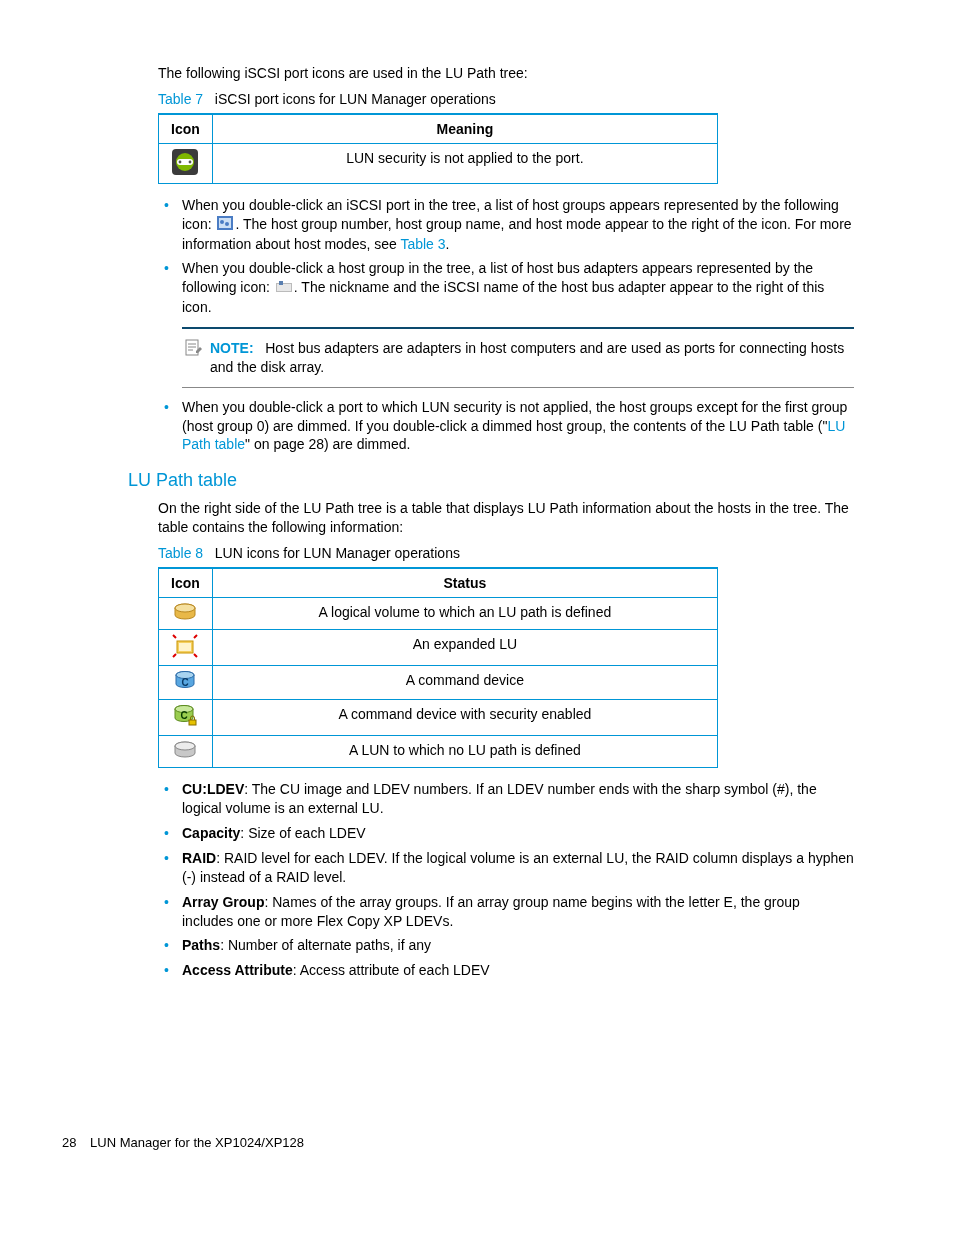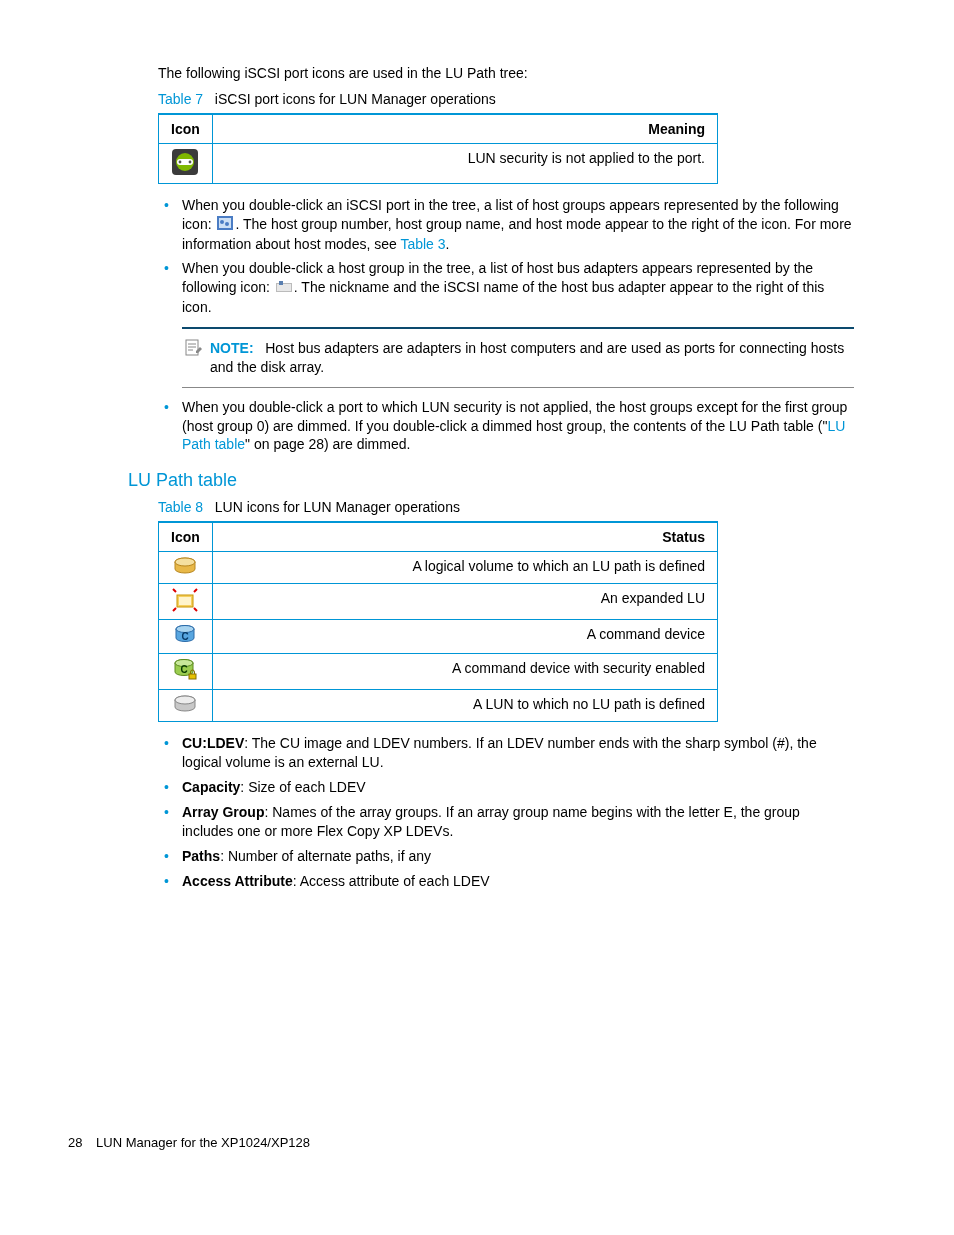--- a/index.html
+++ b/index.html
@@ -28,21 +28,21 @@
     font-weight: normal;
   }
   table.icon-table {
     border-collapse: collapse;
     width: 560px;
     margin-bottom: 12px;
   }
   table.icon-table th, table.icon-table td {
     border: 1px solid #0096d6;
     padding: 6px 12px;
-    text-align: right;
+    text-align: center;
     vertical-align: top;
     font-size: 14px;
   }
   table.icon-table th {
     border-top: 2px solid #0096d6;
     font-weight: bold;
     background: #fff;
   }
   table.icon-table td.icon-cell {
     width: 44px;
@@ -96,21 +96,21 @@
     font-size: 18px;
     margin: 16px 0 8px -30px;
   }
   p {
     margin: 8px 0;
     line-height: 1.35;
   }
   .footer {
     position: absolute;
     bottom: 32px;
-    left: 68px;
+    left: 62px;
     font-size: 13px;
   }
   .footer .pg {
     margin-right: 10px;
   }
   .inline-icon {
     display: inline-block;
     vertical-align: middle;
     margin: 0 2px;
   }
@@ -190,20 +190,21 @@
     </div>
 
     <ul class="bullets">
       <li>
         <span>When you double-click a port to which LUN security is not applied, the host groups except for the first group (host group 0) are dimmed. If you double-click a dimmed host group, the contents of the LU Path table ("</span><span class="link">LU Path table</span><span>" on page 28) are dimmed.</span>
       </li>
     </ul>
 
     <h3 class="section">LU Path table</h3>
 
+    <p>On the right side of the LU Path tree is a table that displays LU Path information about the hosts in the tree. The table contains the following information:</p>
 
 
     <div class="caption">
       <span class="caption-label">Table 8</span>
       &nbsp;&nbsp;<span>LUN icons for LUN Manager operations</span>
     </div>
 
     <table class="icon-table">
       <tbody>
           <tr>
@@ -263,20 +264,21 @@
               </svg>
         </td>
         <td>A LUN to which no LU path is defined</td>
       </tr>
     </tbody>
       </table>
 
     <ul class="bullets">
       <li><span class="strong">CU:LDEV</span><span>: The CU image and LDEV numbers. If an LDEV number ends with the sharp symbol (#), the logical volume is an external LU.</span></li>
       <li><span class="strong">Capacity</span><span>: Size of each LDEV</span></li>
+      <li><span class="strong">RAID</span><span>: RAID level for each LDEV. If the logical volume is an external LU, the RAID column displays a hyphen (-) instead of a RAID level.</span></li>
       <li><span class="strong">Array Group</span><span>: Names of the array groups. If an array group name begins with the letter E, the group includes one or more Flex Copy XP LDEVs.</span></li>
       <li><span class="strong">Paths</span><span>: Number of alternate paths, if any</span></li>
       <li><span class="strong">Access Attribute</span><span>: Access attribute of each LDEV</span></li>
     </ul>
 
   </div>
 
   <div class="footer">
     <span class="pg">28</span>
     <span>LUN Manager for the XP1024/XP128</span>

